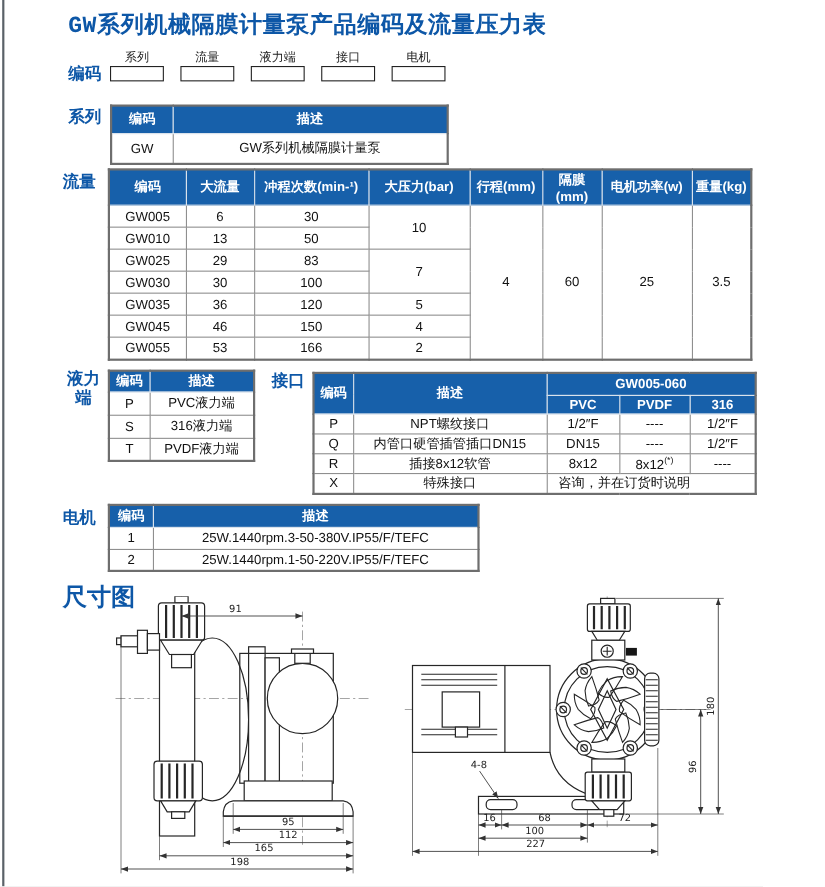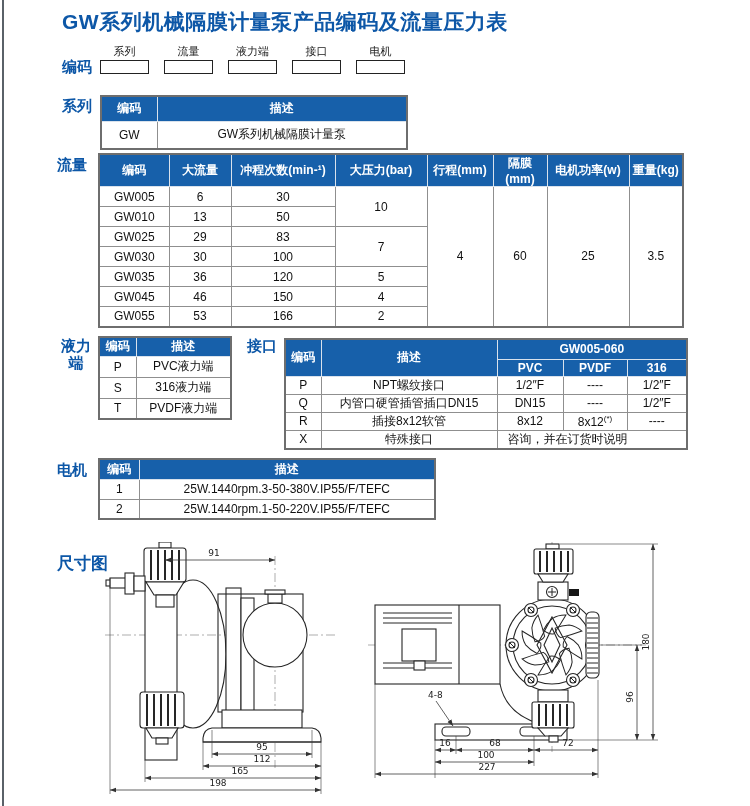--- a/index.html
+++ b/index.html
@@ -1,23 +1,23 @@
 <!DOCTYPE html>
 <html><head>
 <meta charset="utf-8">
 <style>
   html,body{margin:0;padding:0;background:#e9e9e9;}
   .page{position:relative;width:750px;height:806px;background:#ffffff;overflow:hidden;
         font-family:"Liberation Sans","DejaVu Sans",sans-serif;color:#111;}
   .left-rule{position:absolute;left:2px;top:0;width:2px;height:806px;background:#5a6168;}
   .abs{position:absolute;}
-  .blue{color:#0d57a7;font-weight:bold;}
+  .blue{color:#0d57a7;font-weight:bold;font-family:Liberation Mono, monospace;}
   .title{left:62px;top:8px;font-size:21px;letter-spacing:.5px;}
   .sec-label{font-size:15px;}
-  .dim-heading{left:57px;top:552px;font-size:17px;}
+  .dim-heading{left:57px;top:528px;font-size:22px;}
 
   
   .code-field{position:absolute;width:49px;text-align:center;}
   .code-field .cf-label{font-size:11px;color:#1a1a1a;white-space:nowrap;display:block;
     position:relative;left:50%;transform:translateX(-50%);width:80px;}
   .code-field .cf-box{margin-top:1px;width:47px;height:12px;border:1px solid #222;background:#fff;}
 
   
   table{position:absolute;border-collapse:collapse;table-layout:fixed;background:#fff;
         border:2px solid #6e6e6e;}

